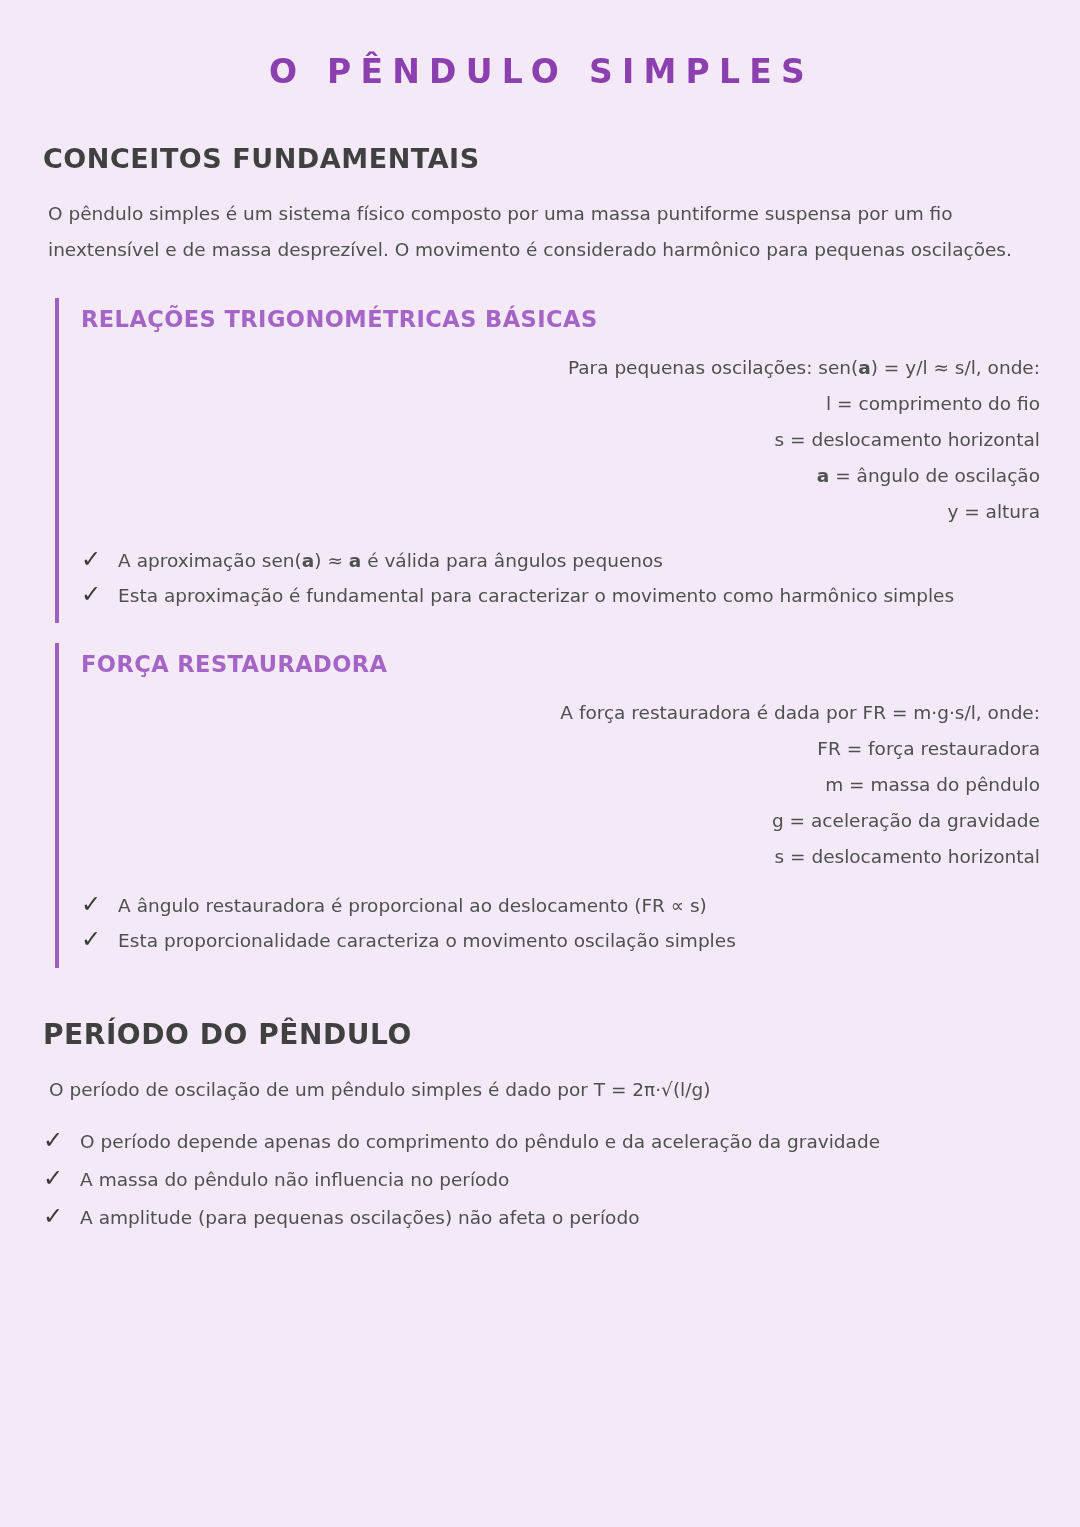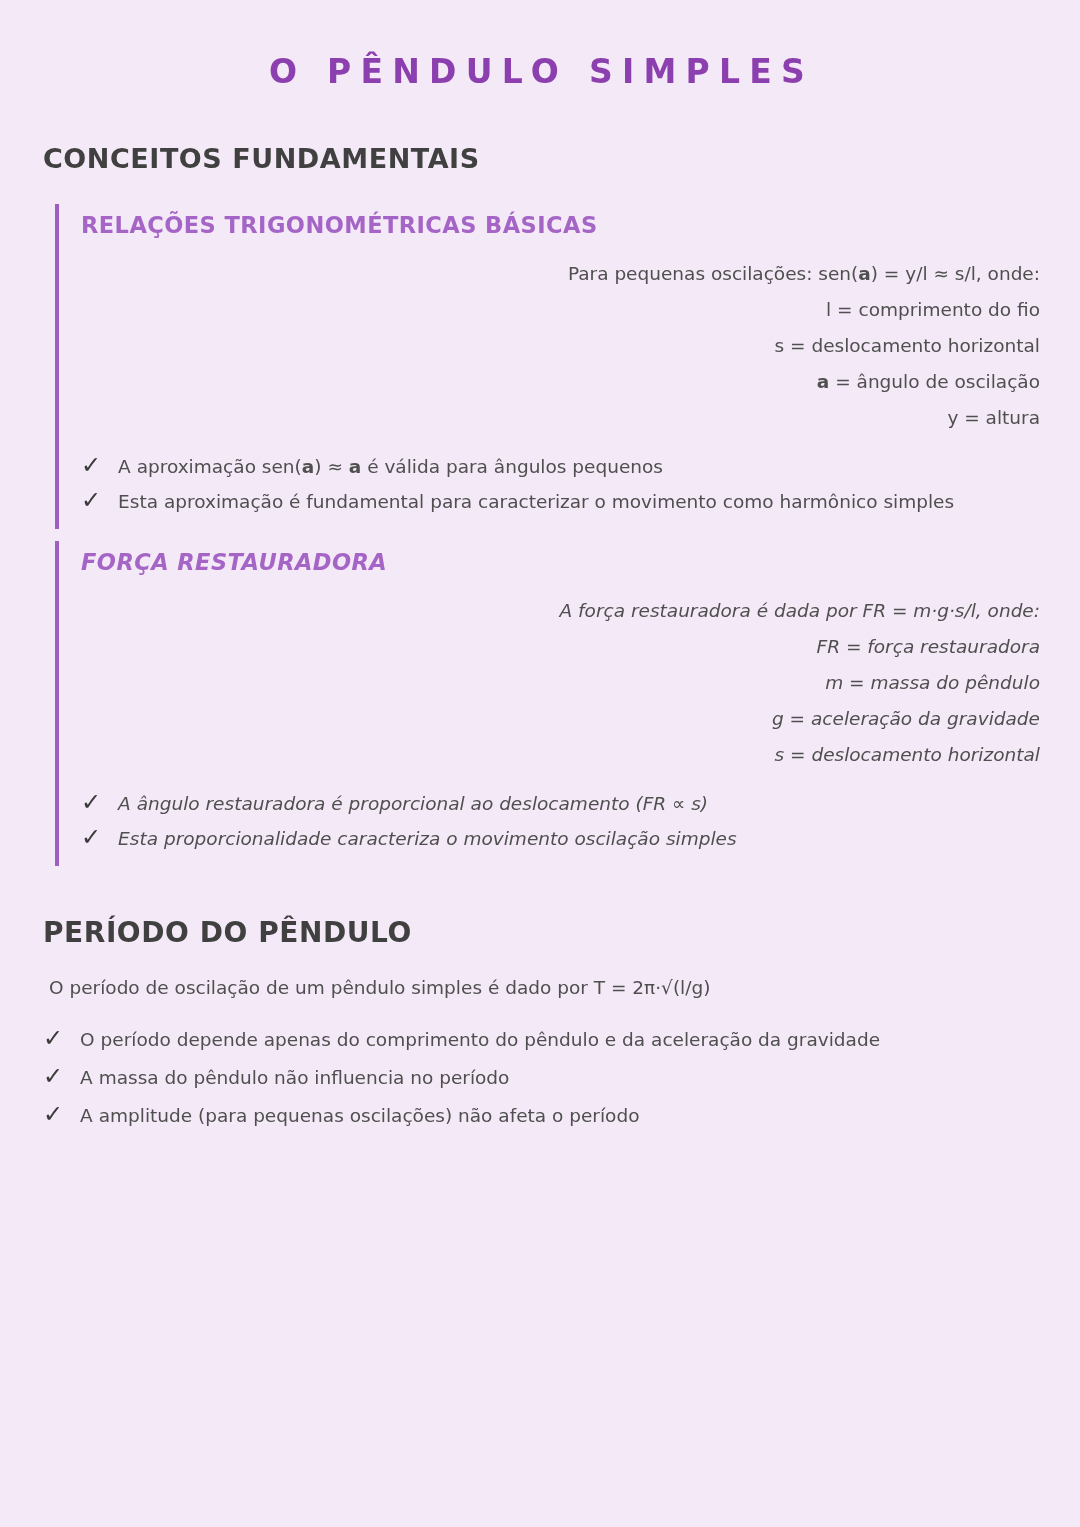--- a/index.html
+++ b/index.html
@@ -37,21 +37,21 @@
     max-width: 1000px;
     margin-bottom: 4px;
     padding-left: 5px;
   }
   .block {
     margin-left: 12px;
     margin-top: 30px;
     border-left: 4px solid #9e5fc1;
     padding: 4px 0 2px 22px;
   }
-  .block + .block { margin-top: 12px; font-style: italic; }
+  .block + .block { margin-top: 20px; }
   .sub-heading {
     color: #a565c6;
     font-size: 22.5px;
     font-weight: 700;
     letter-spacing: 0.02em;
     margin: 4px 0 26px;
   }
   .line {
     font-size: 18.5px;
     margin: 0 0 16.5px;
@@ -86,20 +86,21 @@
 </style>
 </head>
 <body>
 
 <div class="page">
 
   <h1 class="title">O PÊNDULO SIMPLES</h1>
 
   <section>
     <h2 class="section-heading">CONCEITOS FUNDAMENTAIS</h2>
+    <p class="intro">O pêndulo simples é um sistema físico composto por uma massa puntiforme suspensa por um fio inextensível e de massa desprezível. O movimento é considerado harmônico para pequenas oscilações.</p>
 
     <div class="block">
       <h3 class="sub-heading">RELAÇÕES TRIGONOMÉTRICAS BÁSICAS</h3>
 
       <p class="line"><span>Para pequenas oscilações: sen(</span><span class="b">a</span><span>) = y/l ≈ s/l, onde:</span></p>
       <p class="line"><span>l = comprimento do fio</span></p>
       <p class="line"><span>s = deslocamento horizontal</span></p>
       <p class="line"><span></span><span class="b">a</span><span> = ângulo de oscilação</span></p>
       <p class="line"><span>y = altura</span></p>
 

